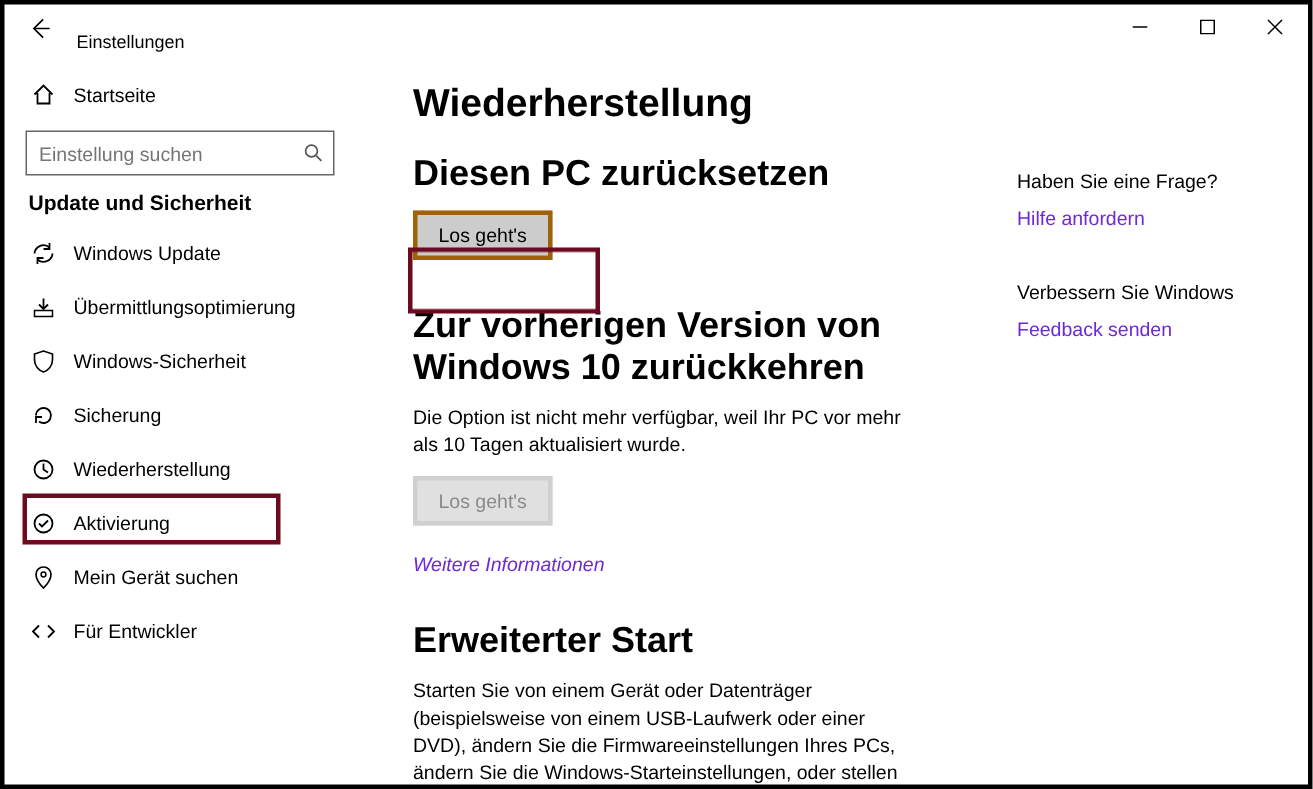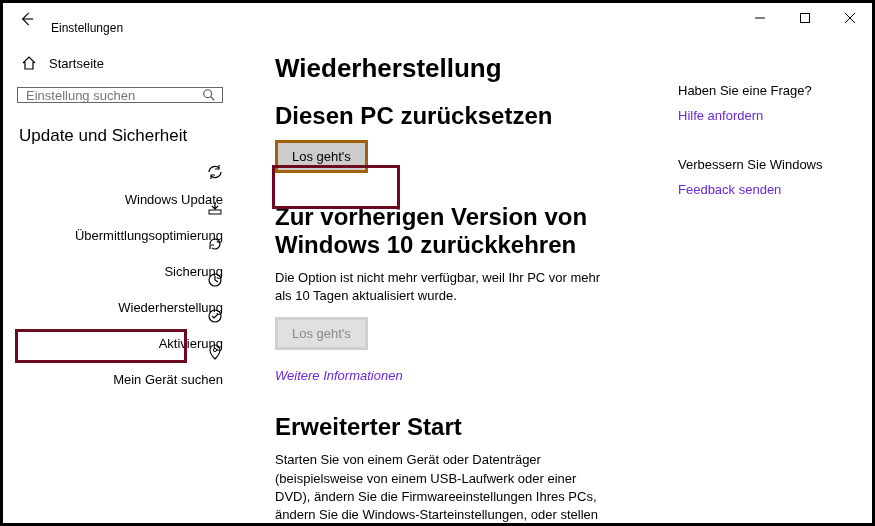--- a/index.html
+++ b/index.html
@@ -57,43 +57,42 @@
     height: 32px;
     margin-bottom: 8px;
     gap: 12px;
     padding-left: 4px;
     text-align: center;
   }
   .icon { width:16px; height:16px; display:inline-flex; align-items:center; justify-content:center; }
   .searchbox {
     display:flex; align-items:center;
     border: 1px solid #666;
-    height: 16px;
+    height: 30px;
     padding: 0 8px;
-    margin-bottom: 23px;
+    margin-bottom: 10px;
     background:#fff;
   }
   .searchbox input {
     border:none; outline:none; flex:1;
     font-size:13px; background:transparent;
     color:#666;
   }
   .section-header {
-    font-weight:400;
-    font-size:17px;
+    font-weight:700;
+    font-size:14px;
     margin: 2px 0 18px 2px;
   }
   .nav-item {
-    display:flex; align-items:flex-end;
+    display:flex; align-items:flex-start;
     gap: 12px;
     height: 36px;
     padding-left: 4px;
     font-size:13px;
     cursor:pointer;
-    flex-direction:column;
   }
   .main {
     flex:1;
     padding: 18px 20px 0 42px;
     overflow-y: auto;
   }
   .page-title {
     font-size: 26px;
     font-weight: 600;
     margin-bottom: 18px;
@@ -122,21 +121,21 @@
     color:#8a8a8a;
     border-color:#d0d0d0;
   }
   .link { color:#6d28d9; font-size:13px; cursor:pointer; }
   .rightcol {
     width: 200px;
     padding: 48px 16px 0 6px;
     font-size:13px;
   }
   .right-block { margin-bottom: 34px; }
-  .right-heading { margin-bottom: 10px; }
+  .right-heading { margin-bottom: 10px; margin-top: 30px; }
   
   .highlight {
     position:absolute;
     border: 3px solid #6c0a1f;
     pointer-events:none;
   }
 </style>
 </head>
 <body>
 
@@ -206,20 +205,28 @@
           <svg width="16" height="16" viewBox="0 0 16 16">
             <rect x="2" y="10" width="12" height="4" stroke="#000" fill="none"></rect>
             <path d="M8 2v7M5 6l3 3 3-3" stroke="#000" fill="none" stroke-width="1.2"></path>
           </svg>
         </span>
       <span>Übermittlungsoptimierung</span>
     </div>
     <div class="nav-item">
       <span class="icon">
           <svg width="16" height="16" viewBox="0 0 16 16">
+            <path d="M8 1l6 2v4c0 4-3 7-6 8-3-1-6-4-6-8V3z" stroke="#000" stroke-width="1.1" fill="none"></path>
+          </svg>
+        </span>
+      <span>Windows-Sicherheit</span>
+    </div>
+    <div class="nav-item">
+      <span class="icon">
+          <svg width="16" height="16" viewBox="0 0 16 16">
             <path d="M3 8a5 5 0 1 1 2 4" stroke="#000" fill="none" stroke-width="1.2"></path>
             <path d="M3 13v-4h4" stroke="#000" fill="none" stroke-width="1.2"></path>
           </svg>
         </span>
       <span>Sicherung</span>
     </div>
     <div class="nav-item">
       <span class="icon">
           <svg width="16" height="16" viewBox="0 0 16 16">
             <circle cx="8" cy="8" r="6" stroke="#000" fill="none" stroke-width="1.2"></circle>
@@ -238,20 +245,28 @@
       <span>Aktivierung</span>
     </div>
     <div class="nav-item">
       <span class="icon">
           <svg width="16" height="16" viewBox="0 0 16 16">
             <path d="M8 1a5 5 0 0 1 5 5c0 4-5 9-5 9S3 10 3 6a5 5 0 0 1 5-5z" stroke="#000" fill="none" stroke-width="1.1"></path>
             <circle cx="8" cy="6" r="1.6" stroke="#000" fill="none"></circle>
           </svg>
         </span>
       <span>Mein Gerät suchen</span>
+    </div>
+    <div class="nav-item">
+      <span class="icon">
+          <svg width="16" height="16" viewBox="0 0 16 16">
+            <path d="M5 4 1 8l4 4M11 4l4 4-4 4" stroke="#000" fill="none" stroke-width="1.2"></path>
+          </svg>
+        </span>
+      <span>Für Entwickler</span>
     </div>
   </div>
 
   <div class="main">
     <h1 class="page-title">Wiederherstellung</h1>
 
     <div class="section">
       <div class="subheading">Diesen PC zurücksetzen</div>
       <div class="btn">Los geht's</div>
     </div>

